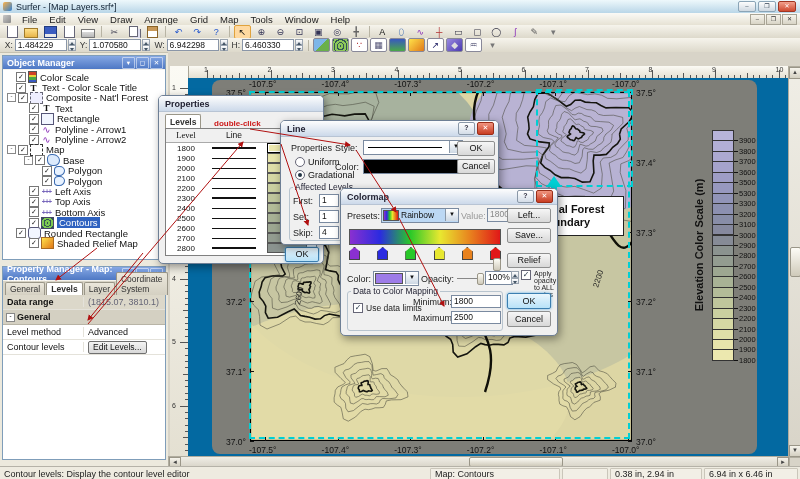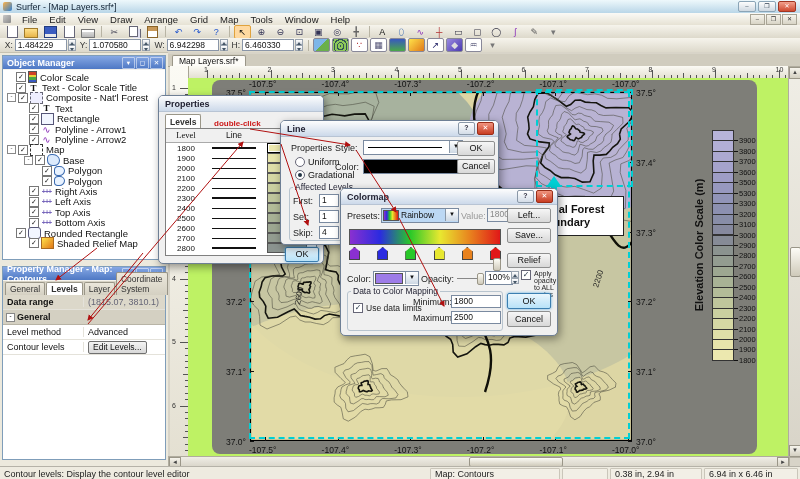--- a/index.html
+++ b/index.html
@@ -91,21 +91,21 @@
   
   #docwin{left:168px;top:52px;width:632px;height:414px;background:#d8d4c8;}
   #tabbar{left:168px;top:54px;width:632px;height:12px;background:#d0ccbe;border-bottom:1px solid #a8a496;}
   #doctab{position:absolute;left:4px;top:1px;height:11px;background:#fdfcf8;border:1px solid #9a9688;border-bottom:none;
           border-radius:2px 2px 0 0;font-size:8.5px;padding:0 6px;line-height:11px;}
   .ruler{background:linear-gradient(#fbfaf4,#e4e0d2);}
   #hruler{left:188px;top:66px;width:600px;height:12px;border-bottom:1px solid #a8a496;}
   #vruler{left:170px;top:66px;width:18px;height:390px;border-right:1px solid #a8a496;}
   .rtick{position:absolute;background:#555;}
   .rnum{position:absolute;font-size:7px;color:#333;}
-  #canvas{left:188px;top:78px;width:600px;height:378px;background:#bef264;overflow:hidden;}
+  #canvas{left:188px;top:78px;width:600px;height:378px;background:#0369a1;overflow:hidden;}
   #greyrect{position:absolute;left:24px;top:2px;width:545px;height:374px;background:#7e7e78;border-radius:8px;}
   .axlbl{position:absolute;font-size:8.5px;color:#111;white-space:nowrap;}
   .axtick{position:absolute;background:#111;}
   #forestlabel{position:absolute;left:317px;top:118px;width:117px;height:38px;background:#fff;border:1px solid #222;
        display:flex;flex-direction:column;align-items:center;justify-content:center;font-weight:bold;font-size:11px;line-height:13px;z-index:3;}
   .cyrect{position:absolute;border:2px dashed #00cfd4;z-index:4;}
   
   .cscell{position:absolute;width:22px;border:1px solid #333;box-sizing:border-box;}
   .cslbl{position:absolute;font-size:7.5px;color:#111;}
   .vtext{position:absolute;white-space:nowrap;font-weight:bold;font-size:11px;color:#111;
@@ -315,39 +315,39 @@
         <div class="trow" style="padding-left: 30px;">
           <span style="width: 9px; flex: 0 0 auto;"></span>
           <span class="tchk">✓</span>
           <span class="oi oi-polygon"></span>
           <span>Polygon</span>
         </div>
         <div class="trow" style="padding-left: 17px;">
           <span style="width: 9px; flex: 0 0 auto;"></span>
           <span class="tchk">✓</span>
           <span class="oi oi-axis">+++</span>
-          <span>Right Axis</span>
-        </div>
-        <div class="trow" style="padding-left: 17px;">
-          <span style="width: 9px; flex: 0 0 auto;"></span>
-          <span class="tchk">✓</span>
-          <span class="oi oi-axis">+++</span>
           <span>Left Axis</span>
         </div>
         <div class="trow" style="padding-left: 17px;">
           <span style="width: 9px; flex: 0 0 auto;"></span>
           <span class="tchk">✓</span>
           <span class="oi oi-axis">+++</span>
           <span>Top Axis</span>
         </div>
         <div class="trow" style="padding-left: 17px;">
           <span style="width: 9px; flex: 0 0 auto;"></span>
           <span class="tchk">✓</span>
           <span class="oi oi-axis">+++</span>
           <span>Bottom Axis</span>
+        </div>
+        <div class="trow" style="padding-left: 17px;">
+          <span style="width: 9px; flex: 0 0 auto;"></span>
+          <span class="tchk">✓</span>
+          <span class="oi oi-contours"></span>
+          <span class="tsel">Contours</span>
         </div>
         <div class="trow" style="padding-left: 4px;">
           <span style="width: 9px; flex: 0 0 auto;"></span>
           <span class="tchk">✓</span>
           <span class="oi oi-rounded-rectangle"></span>
           <span>Rounded Rectangle</span>
         </div>
         <div class="trow" style="padding-left: 17px;">
           <span style="width: 9px; flex: 0 0 auto;"></span>
           <span class="tchk">✓</span>
@@ -386,23 +386,20 @@
         <span style="padding-left:4px">Advanced</span>
       </div>
       <div class="prow">
         <span class="pl">Contour levels</span>
         <span class="pbutton" style="margin-left:4px">Edit Levels...</span>
       </div>
     </div>
   </div>
 
   <div class="abs" id="docwin"></div>
-  <div class="abs" id="tabbar">
-    <span id="doctab">Map Layers.srf*</span>
-  </div>
   <div class="abs ruler" id="hruler">
       <div class="rtick" style="left: 19px; bottom: 0px; width: 1px; height: 8px;"></div>
       <div class="rtick" style="left: 25.35px; bottom: 0px; width: 1px; height: 3px;"></div>
       <div class="rtick" style="left: 31.7px; bottom: 0px; width: 1px; height: 3px;"></div>
       <div class="rtick" style="left: 38.05px; bottom: 0px; width: 1px; height: 3px;"></div>
       <div class="rtick" style="left: 44.4px; bottom: 0px; width: 1px; height: 3px;"></div>
       <div class="rtick" style="left: 50.75px; bottom: 0px; width: 1px; height: 5px;"></div>
       <div class="rtick" style="left: 57.1px; bottom: 0px; width: 1px; height: 3px;"></div>
       <div class="rtick" style="left: 63.45px; bottom: 0px; width: 1px; height: 3px;"></div>
       <div class="rtick" style="left: 69.8px; bottom: 0px; width: 1px; height: 3px;"></div>

